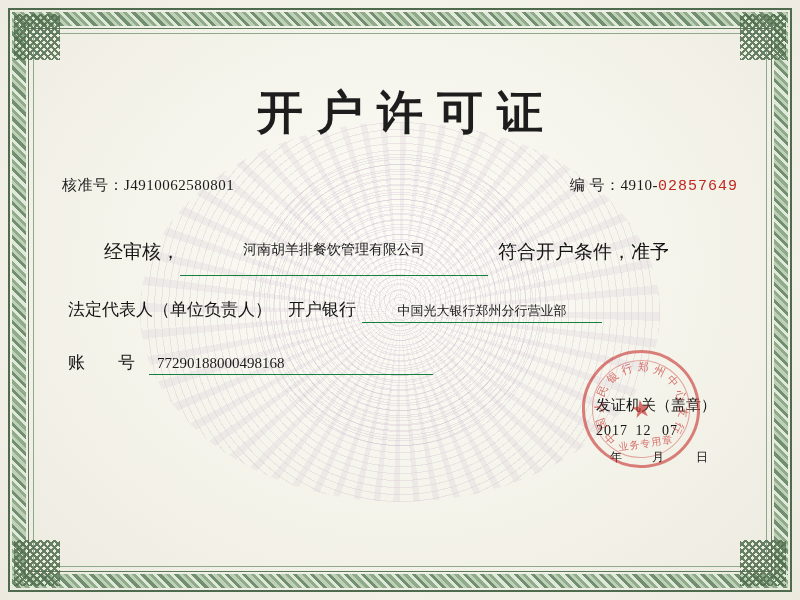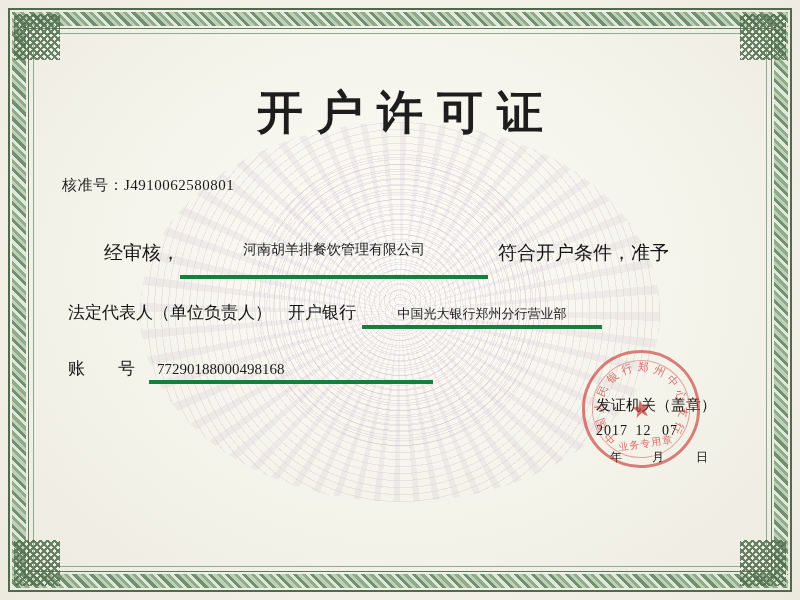--- a/index.html
+++ b/index.html
@@ -150,21 +150,21 @@
 
   .line1 {
     display: flex;
     align-items: center;
     white-space: nowrap;
   }
   .indent { display: inline-block; width: 36px; }
 
   .fill {
     display: inline-block;
-    border-bottom: 4px solid #15803d;
+    border-bottom: 1px solid #15803d;
     text-align: center;
     font-size: 14px;
     padding: 0 4px 2px 4px;
     color: #1a1a1a;
   }
   .fill.company { width: 300px; }
   .line1 .tail { padding-left: 10px; }
 
   .line2 { margin-top: 2px; }
 
@@ -299,20 +299,23 @@
   <div class="corner bl"></div>
   <div class="corner br"></div>
 
   <div class="content">
 
     <div class="title">开户许可证</div>
 
     <div class="row-meta">
       <div class="meta-left">
         <span>核准号：</span><span>J4910062580801</span>
+      </div>
+      <div class="meta-right">
+        <span>编 号：</span><span>4910-</span><span class="serial-red">02857649</span>
       </div>
     </div>
 
     <div class="body-block">
       <div class="line1">
         <span class="indent"></span>
         <span>经审核，</span>
         <span class="fill company">河南胡羊排餐饮管理有限公司</span>
         <span class="tail">符合开户条件，准予</span>
       </div>

